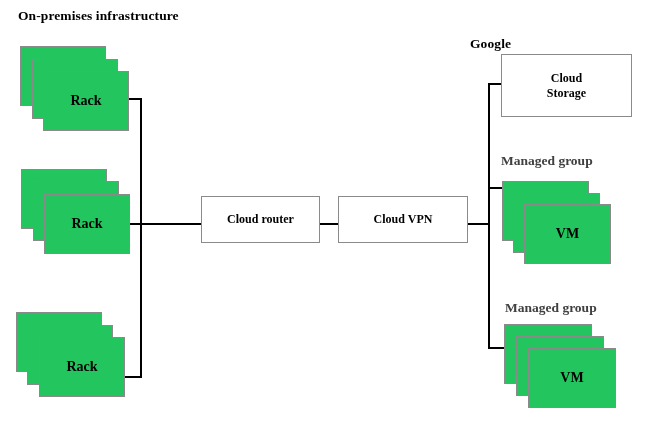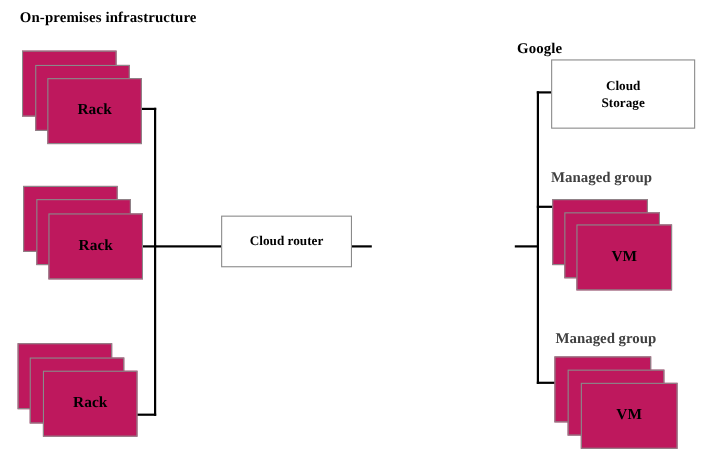--- a/index.html
+++ b/index.html
@@ -48,21 +48,21 @@
     font-weight: bold;
     font-size: 12px;
     color: #000000;
     line-height: 1.22;
     white-space: pre-line;
   }
   
   .card {
     position: absolute;
     box-sizing: border-box;
-    background: #be185d;
+    background: #22c55e;
     border: 1px solid #8a8a8a;
   }
   .card.front {
     display: flex;
     align-items: center;
     justify-content: center;
   }
   .card.front .card-label {
     font-family: "Liberation Serif", "DejaVu Serif", serif;
     font-weight: bold;
@@ -119,20 +119,23 @@
       <span class="card-label">Rack</span>
     </div>
   </div>
 
   <div class="box" style="left:201px; top:196px; width:119px; height:47px;">
     <span class="box-label">Cloud router</span>
   </div>
 
   <div class="line-h" style="left:320px; top:223px; width:18px;"></div>
 
+  <div class="box" style="left:338px; top:196px; width:130px; height:47px;">
+    <span class="box-label">Cloud VPN</span>
+  </div>
 
   <div class="line-h" style="left:468px; top:223px; width:22px;"></div>
   <div class="line-v" style="left:488px; top:83px; height:266px;"></div>
   <div class="line-h" style="left:488px; top:83px; width:15px;"></div>
   <div class="line-h" style="left:488px; top:187px; width:16px;"></div>
   <div class="line-h" style="left:488px; top:347px; width:18px;"></div>
 
   <div class="box" style="left:501px; top:54px; width:131px; height:63px;">
     <span class="box-label">Cloud
 Storage</span>

